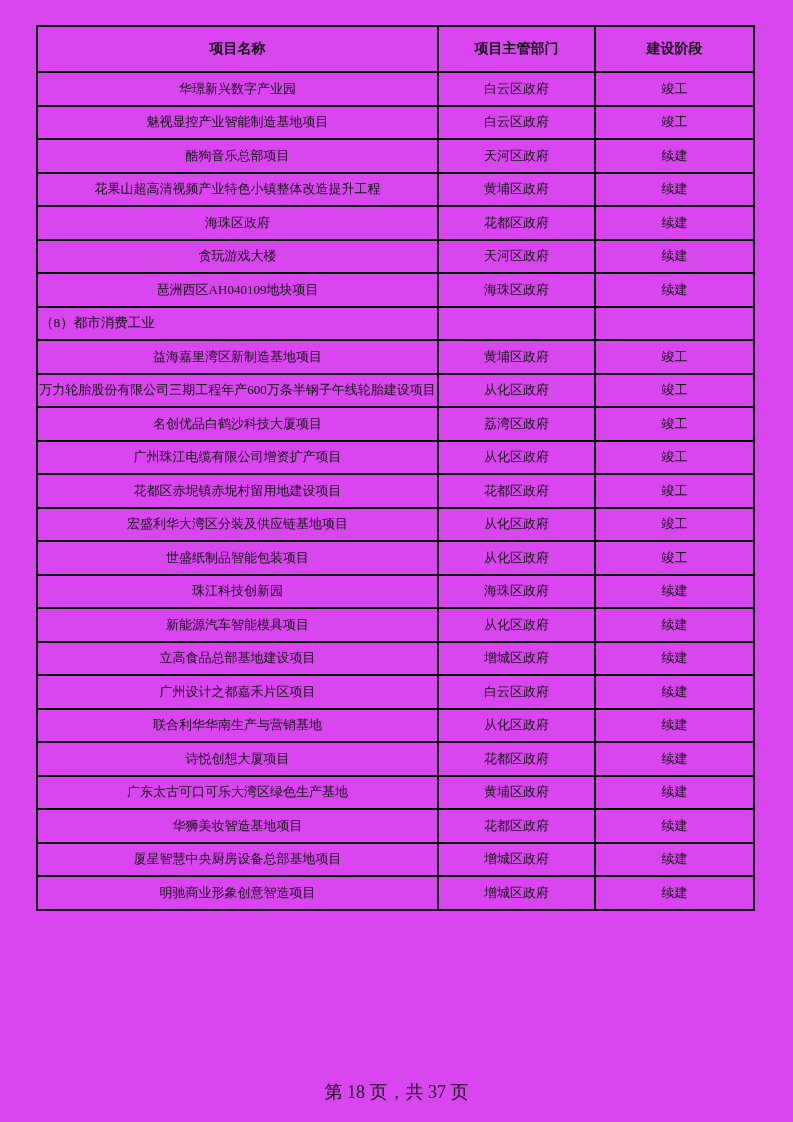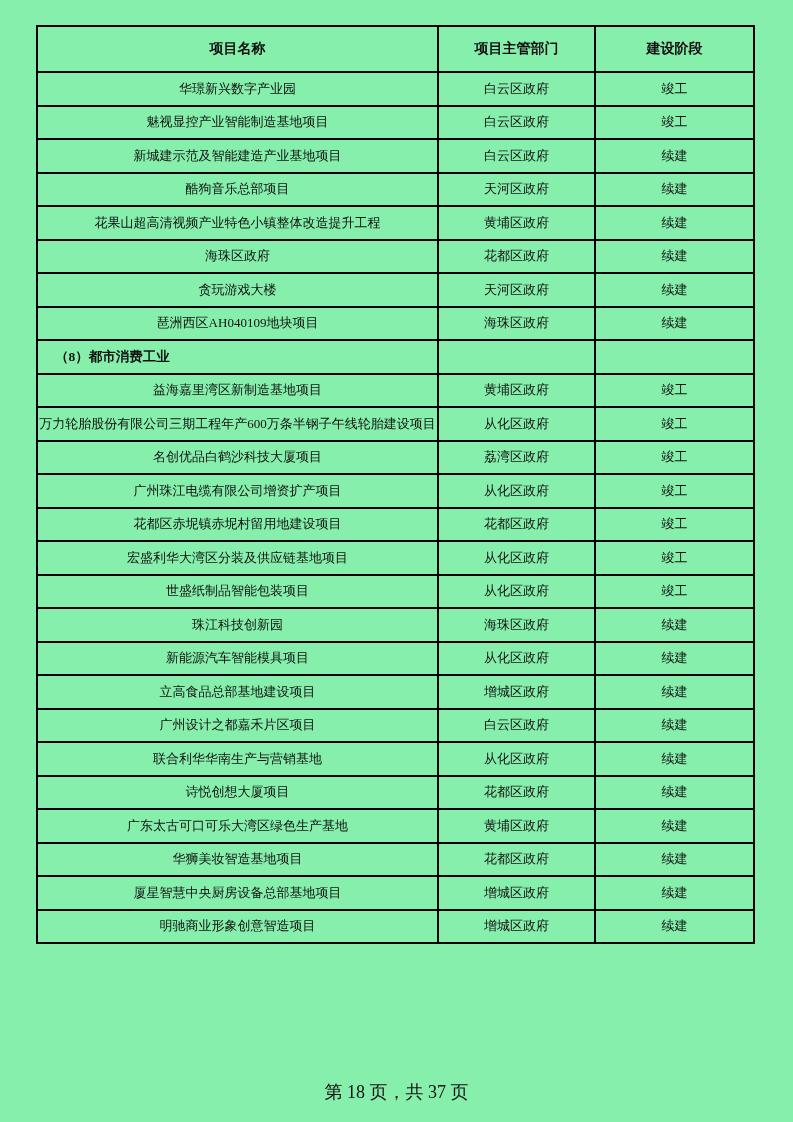--- a/index.html
+++ b/index.html
@@ -1,21 +1,21 @@
 <!DOCTYPE html>
 <html><head>
   <meta charset="utf-8">
   <style>
     * { margin: 0; padding: 0; box-sizing: border-box; }
     html, body { background: #e9e9e9; }
     .page {
       position: relative;
       width: 793px;
       height: 1122px;
-      background: #86efac;
+      background: #d946ef;
       font-family: "Liberation Serif", "DejaVu Serif", serif;
       color: #111111;
       overflow: hidden;
     }
     table.project-table {
       position: absolute;
       left: 36px;
       top: 25px;
       width: 717px;
       border-collapse: collapse;
@@ -37,23 +37,23 @@
       font-weight: bold;
     }
     .project-table td {
       height: 33.5px;
       font-size: 13px;
       font-weight: normal;
       padding: 0 1px;
     }
     .project-table td.section-cell {
       text-align: left;
-      font-weight: bold;
+      font-weight: normal;
       font-size: 13.5px;
-      padding-left: 17px;
+      padding-left: 2px;
     }
     .page-footer {
       position: absolute;
       left: 0;
       top: 1080px;
       width: 793px;
       text-align: center;
       font-size: 18px;
       color: #111111;
     }
@@ -81,25 +81,20 @@
           <td>华璟新兴数字产业园</td>
           <td>白云区政府</td>
           <td>竣工</td>
         </tr>
         <tr>
           <td>魅视显控产业智能制造基地项目</td>
           <td>白云区政府</td>
           <td>竣工</td>
         </tr>
         <tr>
-          <td>新城建示范及智能建造产业基地项目</td>
-          <td>白云区政府</td>
-          <td>续建</td>
-        </tr>
-        <tr>
           <td>酷狗音乐总部项目</td>
           <td>天河区政府</td>
           <td>续建</td>
         </tr>
         <tr>
           <td>花果山超高清视频产业特色小镇整体改造提升工程</td>
           <td>黄埔区政府</td>
           <td>续建</td>
         </tr>
         <tr>

